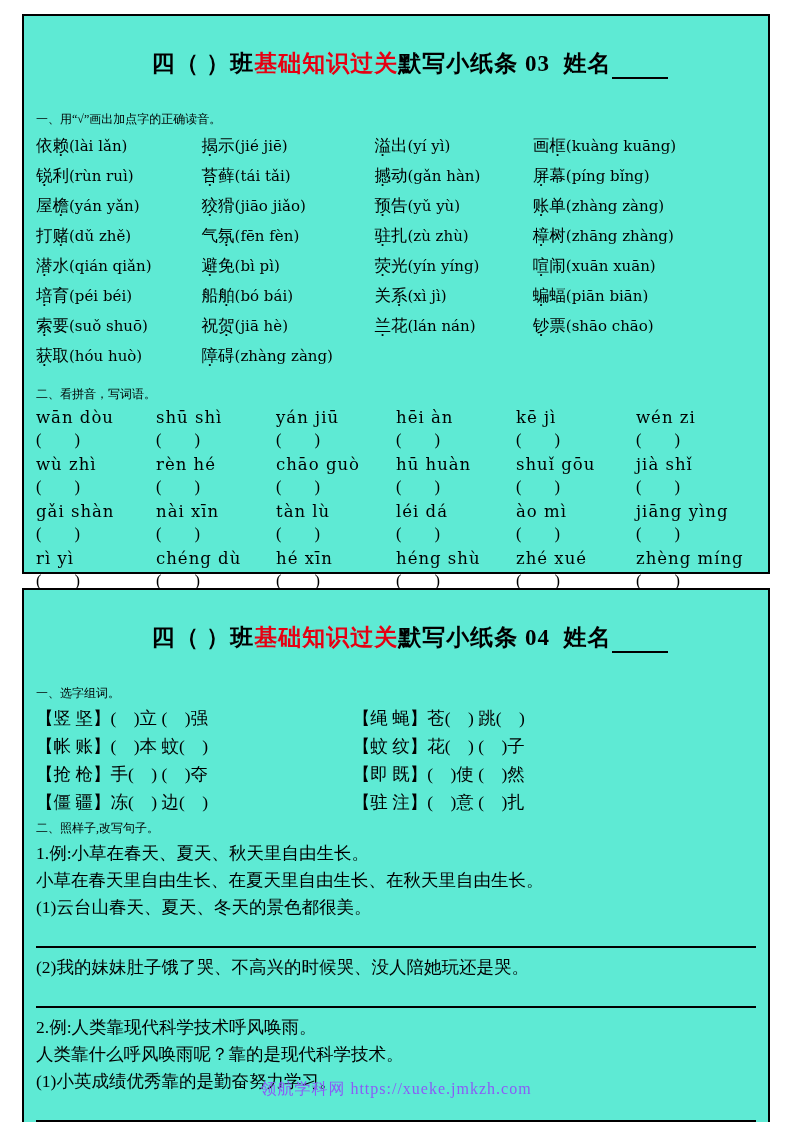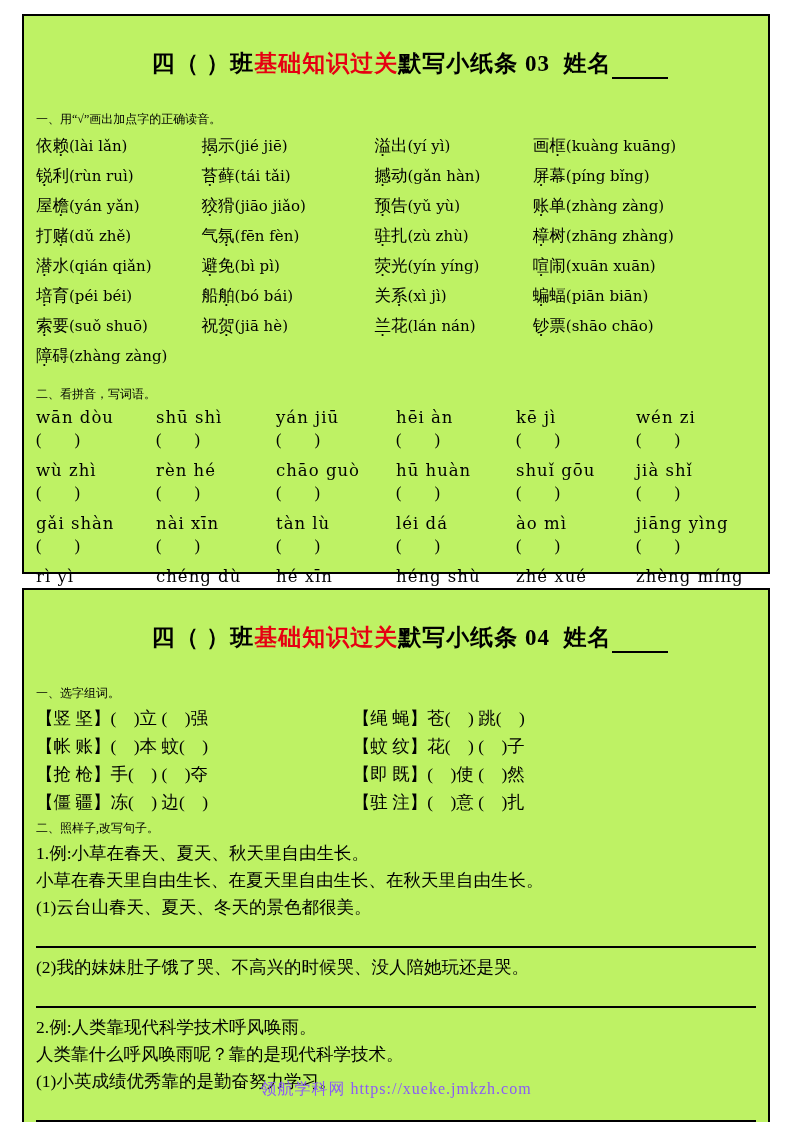--- a/index.html
+++ b/index.html
@@ -1,37 +1,37 @@
 <!DOCTYPE html>
 <html><head>
 <meta charset="utf-8">
 <style>
   * { margin:0; padding:0; box-sizing:border-box; }
   html,body { width:792px; height:1122px; background:#ffffff; }
   body { position:relative; font-family:"Liberation Serif","DejaVu Serif",serif; color:#000; }
 
-  .sheet { position:absolute; left:22px; width:748px; border:2px solid #000; background:#bef264; padding:6px 12px 4px 12px; }
+  .sheet { position:absolute; left:22px; width:748px; border:2px solid #000; background:#5eead4; padding:6px 12px 4px 12px; }
   #sheet03 { top:14px; height:560px; }
   #sheet04 { top:588px; height:618px; }
 
   .title { text-align:center; font-size:23px; font-weight:bold; letter-spacing:1px; margin-bottom:6px; white-space:pre; }
   .title .red { color:#e60012; }
   .name-blank { display:inline-block; width:56px; border-bottom:2px solid #000; height:1.05em; vertical-align:bottom; }
 
   .heading { font-size:12px; margin:2px 0 3px 0; }
 
   
   .word-grid { display:grid; grid-template-columns:23% 24% 22% 31%; font-size:16.5px; line-height:29px; }
   .word-item { white-space:nowrap; }
   .word-item .py { font-size:15px; font-family:"DejaVu Serif",serif; }
   .dotted { position:relative; }
   .dotted::after { content:"•"; position:absolute; left:50%; bottom:-0.5em; transform:translateX(-50%); font-size:9px; line-height:1; }
 
   
-  .py-grid { display:grid; grid-template-columns:repeat(6,1fr); row-gap:9px; margin-top:4px; }
+  .py-grid { display:grid; grid-template-columns:repeat(6,1fr); row-gap:3px; margin-top:4px; }
   .py-cell { font-size:16.5px; }
   .py-cell .py { letter-spacing:1px; white-space:pre; line-height:22px; font-family:"DejaVu Serif",serif; }
   .py-cell .blank { white-space:pre; line-height:22px; }
 
   
   .choose-grid { display:grid; grid-template-columns:44% 56%; font-size:17.5px; line-height:26px; margin-bottom:2px; }
   .choose-grid span { white-space:pre; }
 
   
   .sentences { font-size:17.5px; margin-top:2px; }
@@ -102,20 +102,21 @@
 
       <div class="word-item"><span class="word"><span class="dotted">索</span><span>要</span></span><span class="py">(suǒ shuō)</span></div>
 
       <div class="word-item"><span class="word"><span>祝</span><span class="dotted">贺</span></span><span class="py">(jiā  hè)</span></div>
 
       <div class="word-item"><span class="word"><span class="dotted">兰</span><span>花</span></span><span class="py">(lán nán)</span></div>
 
       <div class="word-item"><span class="word"><span class="dotted">钞</span><span>票</span></span><span class="py">(shāo chāo)</span></div>
 
 
+      <div class="word-item"><span class="word"><span class="dotted">获</span><span>取</span></span><span class="py">(hóu   huò)</span></div>
 
 
       <div class="word-item"><span class="word"><span class="dotted">障</span><span>碍</span></span><span class="py">(zhàng zàng)</span></div>
     </div>
 
   <div class="heading" style="margin-top:15px;">二、看拼音，写词语。</div>
 
   <div class="py-grid">
 
       <div class="py-cell">

